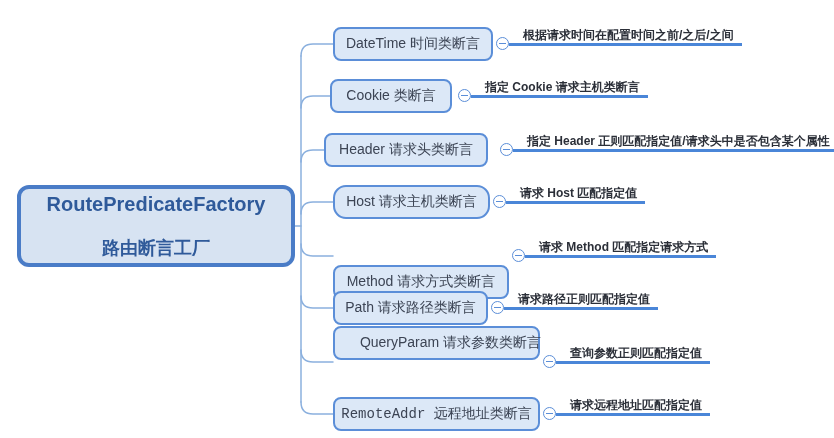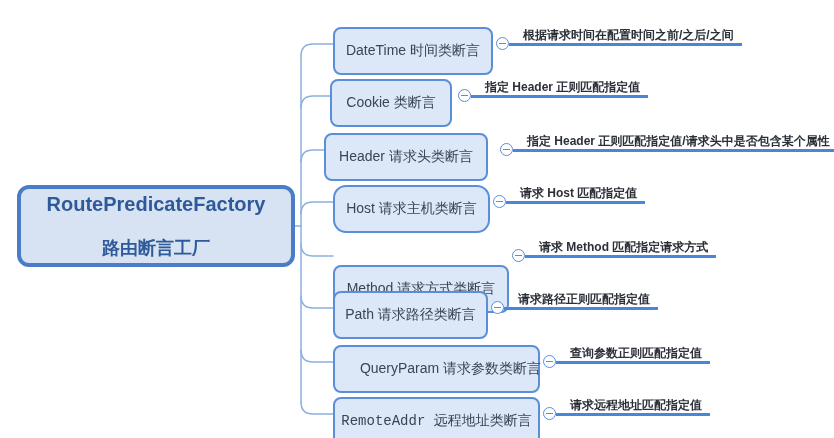--- a/index.html
+++ b/index.html
@@ -19,21 +19,21 @@
   .root-node{
     position:absolute; left:17px; top:185px; width:278px; height:82px;
     box-sizing:border-box; background:var(--root-bg);
     border:4px solid var(--root-border); border-radius:12px;
     display:flex; flex-direction:column; align-items:center; justify-content:center;
     color:var(--root-text); font-weight:bold; text-align:center; cursor:default;gap:20px;
   }
   .root-title-en{font-size:20px; line-height:25px;}
   .root-title-zh{font-size:18px; line-height:23px;}
   .branch-node{
-    position:absolute; height:48px; box-sizing:border-box;
+    position:absolute; height:34px; box-sizing:border-box;
     background:var(--node-bg); border:2px solid var(--node-border); border-radius:8px;
     display:flex; align-items:center; justify-content:center;
     font-size:14px; color:var(--node-text); white-space:nowrap; cursor:default;
   }
   .toggle{
     position:absolute; width:13px; height:13px; box-sizing:border-box;
     background:#fff; border:1.5px solid var(--node-border); border-radius:50%;
     display:flex; align-items:center; justify-content:center; cursor:pointer; z-index:2;
   }
   .toggle .minus{width:7px; height:1.5px; background:var(--node-border);}
@@ -70,21 +70,21 @@
   <div class="branch-node" style="left:333px;top:27px;width:160px;">DateTime 时间类断言</div>
   <div class="toggle" style="left:496px;top:37px;">
     <div class="minus"></div>
   </div>
   <div class="leaf" style="left:509px;top:27px;">根据请求时间在配置时间之前/之后/之间</div>
 
   <div class="branch-node" style="left:330px;top:79px;width:122px;">Cookie 类断言</div>
   <div class="toggle" style="left:458px;top:89px;">
     <div class="minus"></div>
   </div>
-  <div class="leaf" style="left:471px;top:79px;">指定 Header 正则匹配指定值</div>
+  <div class="leaf" style="left:471px;top:79px;">指定 Cookie 请求主机类断言</div>
 
   <div class="branch-node" style="left:324px;top:133px;width:164px;">Header 请求头类断言</div>
   <div class="toggle" style="left:500px;top:143px;">
     <div class="minus"></div>
   </div>
   <div class="leaf" style="left:513px;top:133px;">指定 Header 正则匹配指定值/请求头中是否包含某个属性</div>
 
   <div class="branch-node" style="left:333px;top:185px;width:157px;border-radius:13px;">Host 请求主机类断言</div>
   <div class="toggle" style="left:493px;top:195px;">
     <div class="minus"></div>
@@ -96,21 +96,21 @@
     <div class="minus"></div>
   </div>
   <div class="leaf" style="left:525px;top:239px;">请求 Method 匹配指定请求方式</div>
 
   <div class="branch-node" style="left:333px;top:291px;width:155px;">Path 请求路径类断言</div>
   <div class="toggle" style="left:491px;top:301px;">
     <div class="minus"></div>
   </div>
   <div class="leaf" style="left:504px;top:291px;">请求路径正则匹配指定值</div>
 
-  <div class="branch-node" style="left:333px;top:345px;width:207px;padding-left:28px;">QueryParam 请求参数类断言</div>
+  <div class="branch-node" style="left:333px;top:326px;width:207px;padding-left:28px;">QueryParam 请求参数类断言</div>
   <div class="toggle" style="left:543px;top:355px;">
     <div class="minus"></div>
   </div>
   <div class="leaf" style="left:556px;top:345px;">查询参数正则匹配指定值</div>
 
   <div class="branch-node" style="left:333px;top:397px;width:207px;font-family:Liberation Mono, monospace;">RemoteAddr 远程地址类断言</div>
   <div class="toggle" style="left:543px;top:407px;">
     <div class="minus"></div>
   </div>
   <div class="leaf" style="left:556px;top:397px;">请求远程地址匹配指定值</div>

